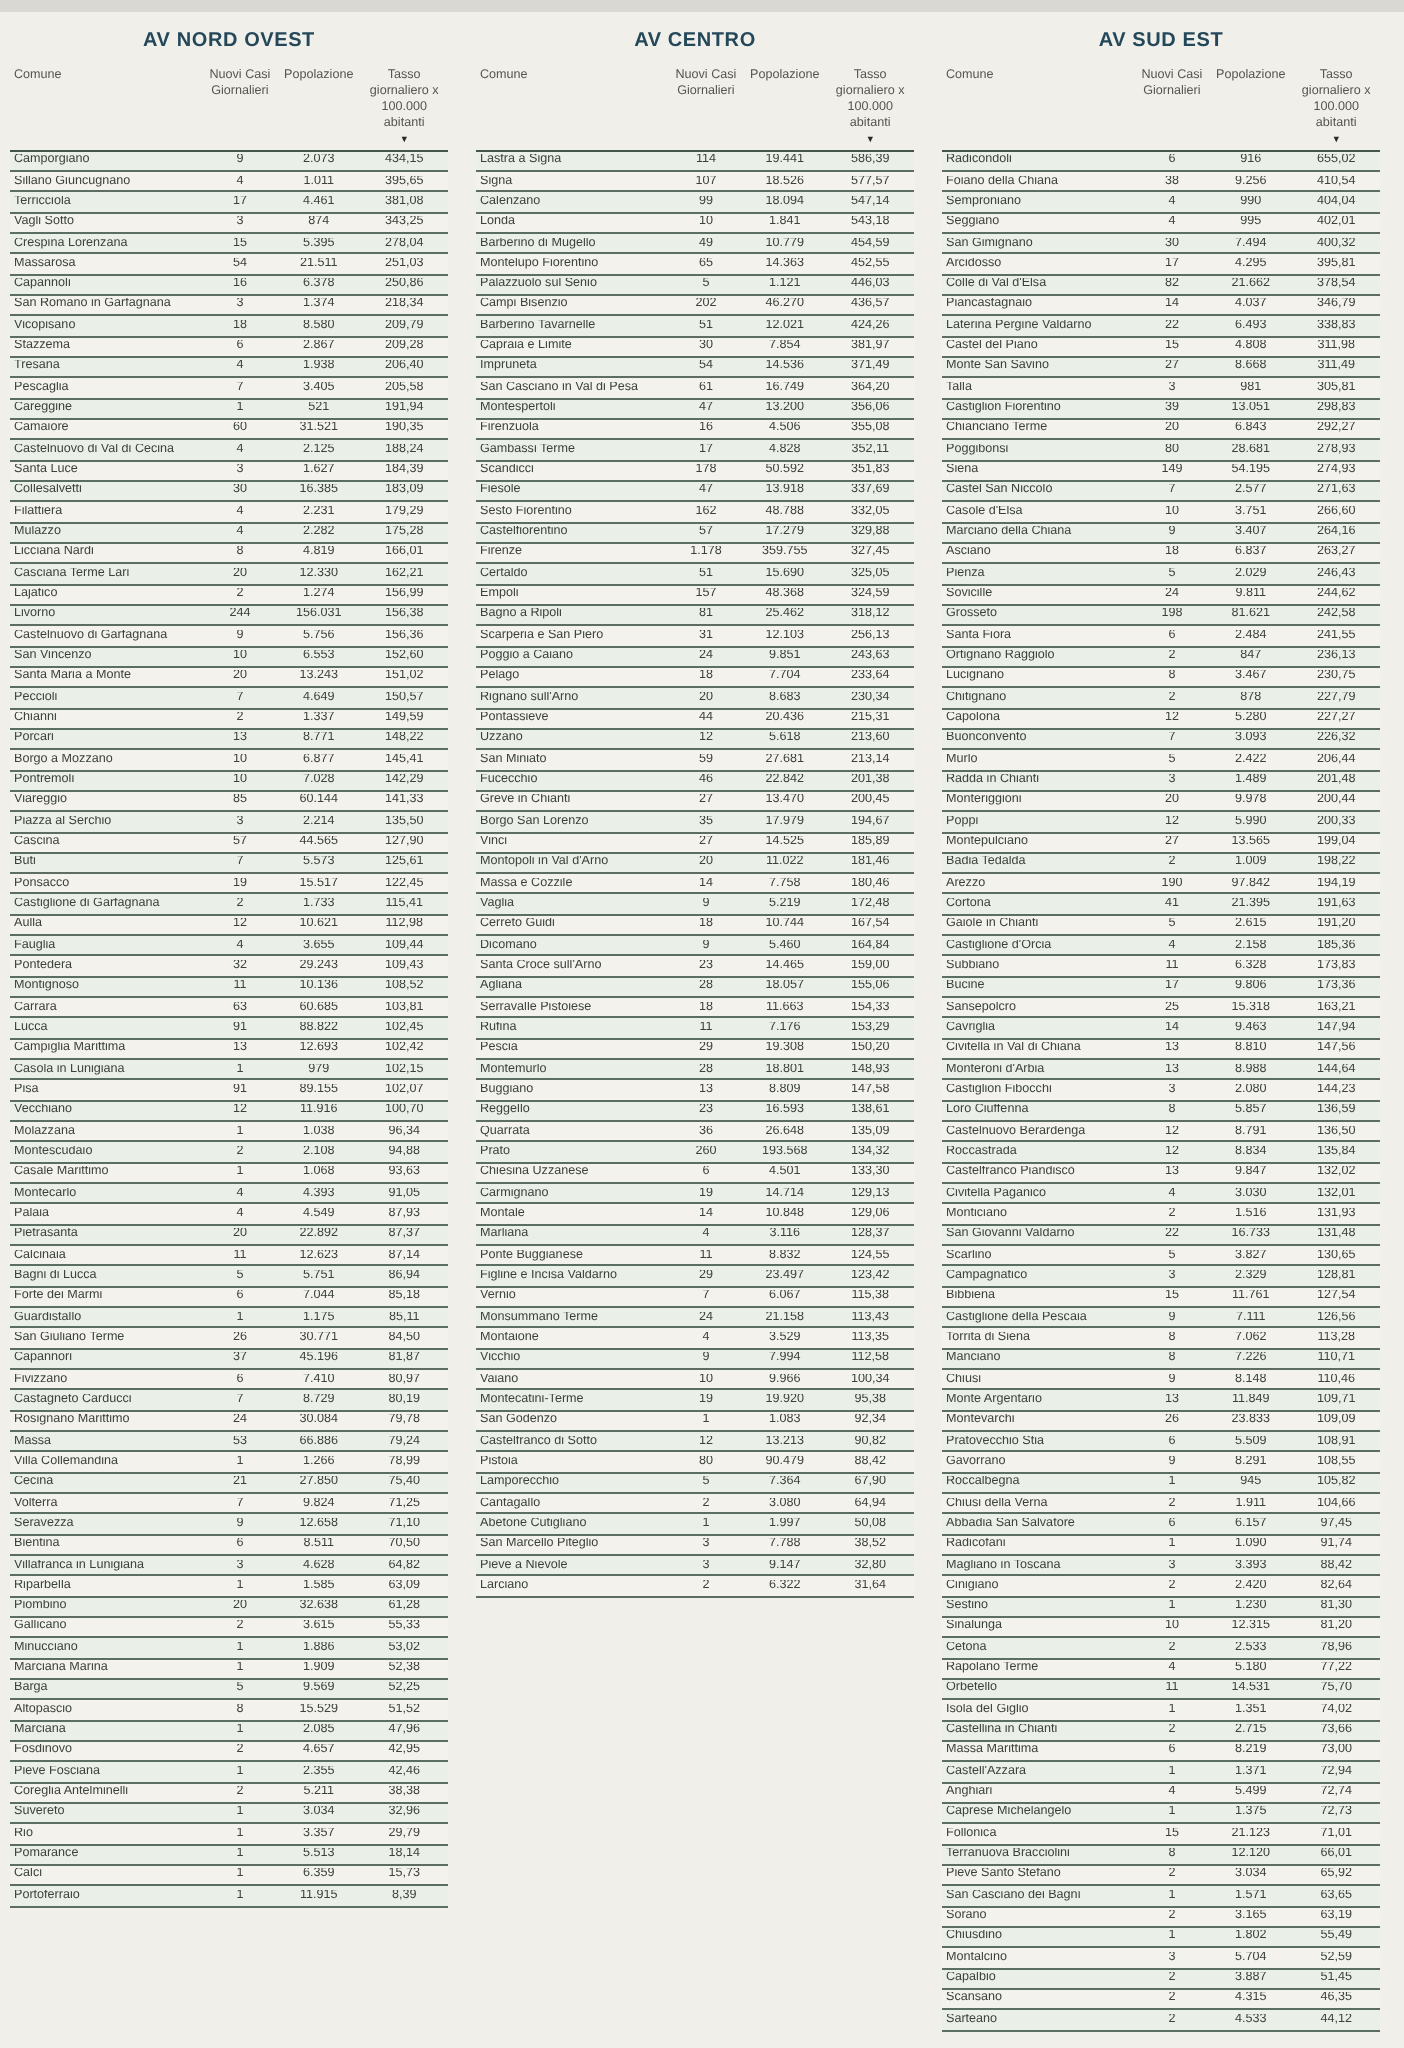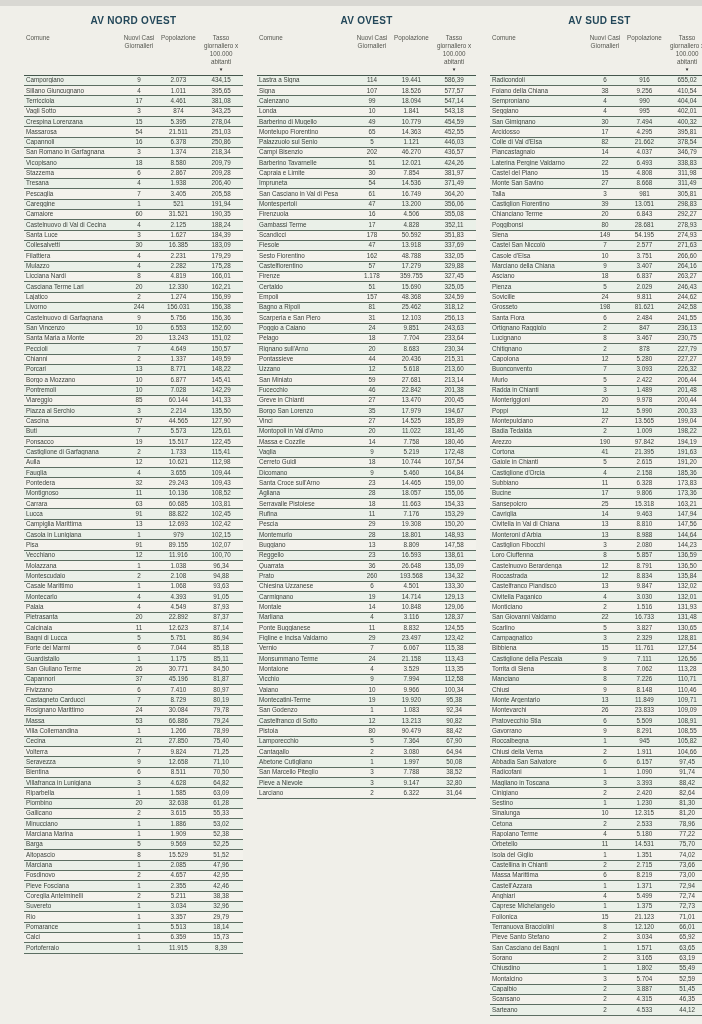--- a/index.html
+++ b/index.html
@@ -7,21 +7,21 @@
   body {
     background:#f0efe9;
     font-family:"Liberation Sans", sans-serif;
     color:#3b413b;
     overflow:hidden;
   }
   .top-strip { height:6px; background:#d9d8d3; }
   .columns {
     display:flex;
     gap:14px;
-    padding:0 24px;
+    padding:0 5px;
   }
   .region { width:219px; flex:0 0 219px; }
   .region-title {
     font-size:10px;
     font-weight:bold;
     color:#24485a;
     text-align:center;
     letter-spacing:.3px;
     margin:9px 0 8px 0;
   }
@@ -589,21 +589,21 @@
         <div class="row">
           <div class="cell comune">Portoferraio</div>
           <div class="cell num">1</div>
           <div class="cell num">11.915</div>
           <div class="cell num">8,39</div>
         </div>
       </div>
   </section>
 
   <section class="region">
-    <h2 class="region-title">AV OVEST</h2>
+    <h2 class="region-title">AV CENTRO</h2>
     <div class="thead">
       <div class="th comune">Comune</div>
       <div class="th num">Nuovi Casi Giornalieri</div>
       <div class="th num">Popolazione</div>
       <div class="th num tasso-th">
         <span>Tasso giornaliero x 100.000 abitanti</span>
         <span class="sort">▼</span>
       </div>
     </div>
     <div class="tbody">

